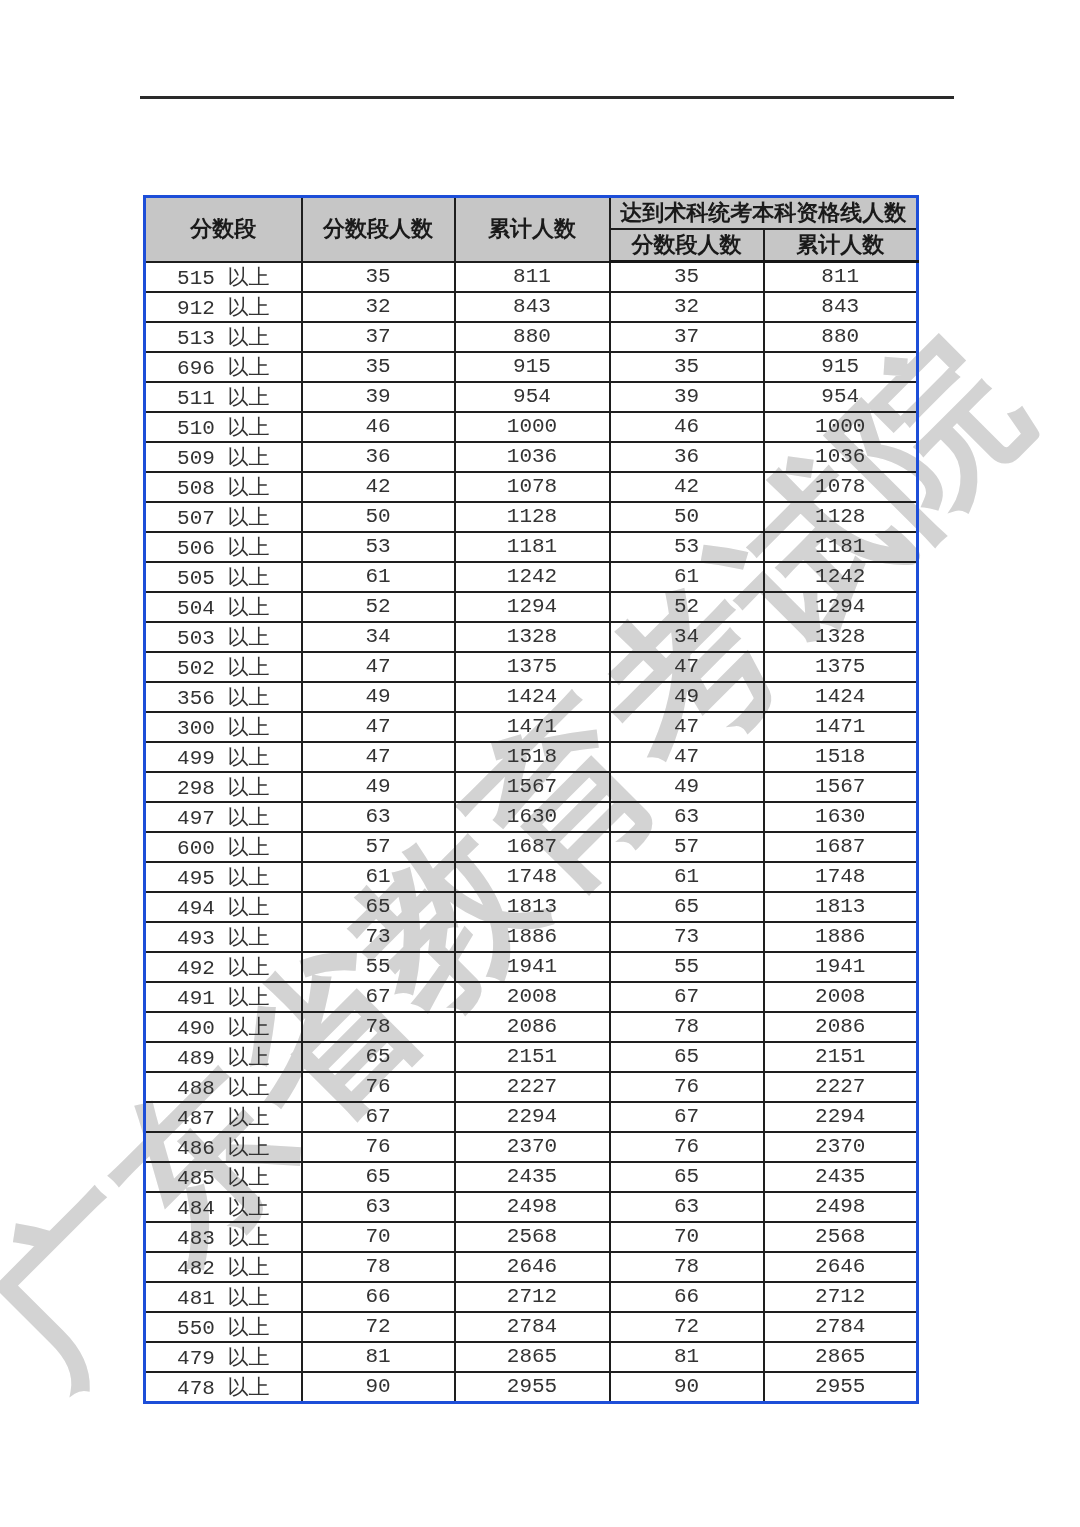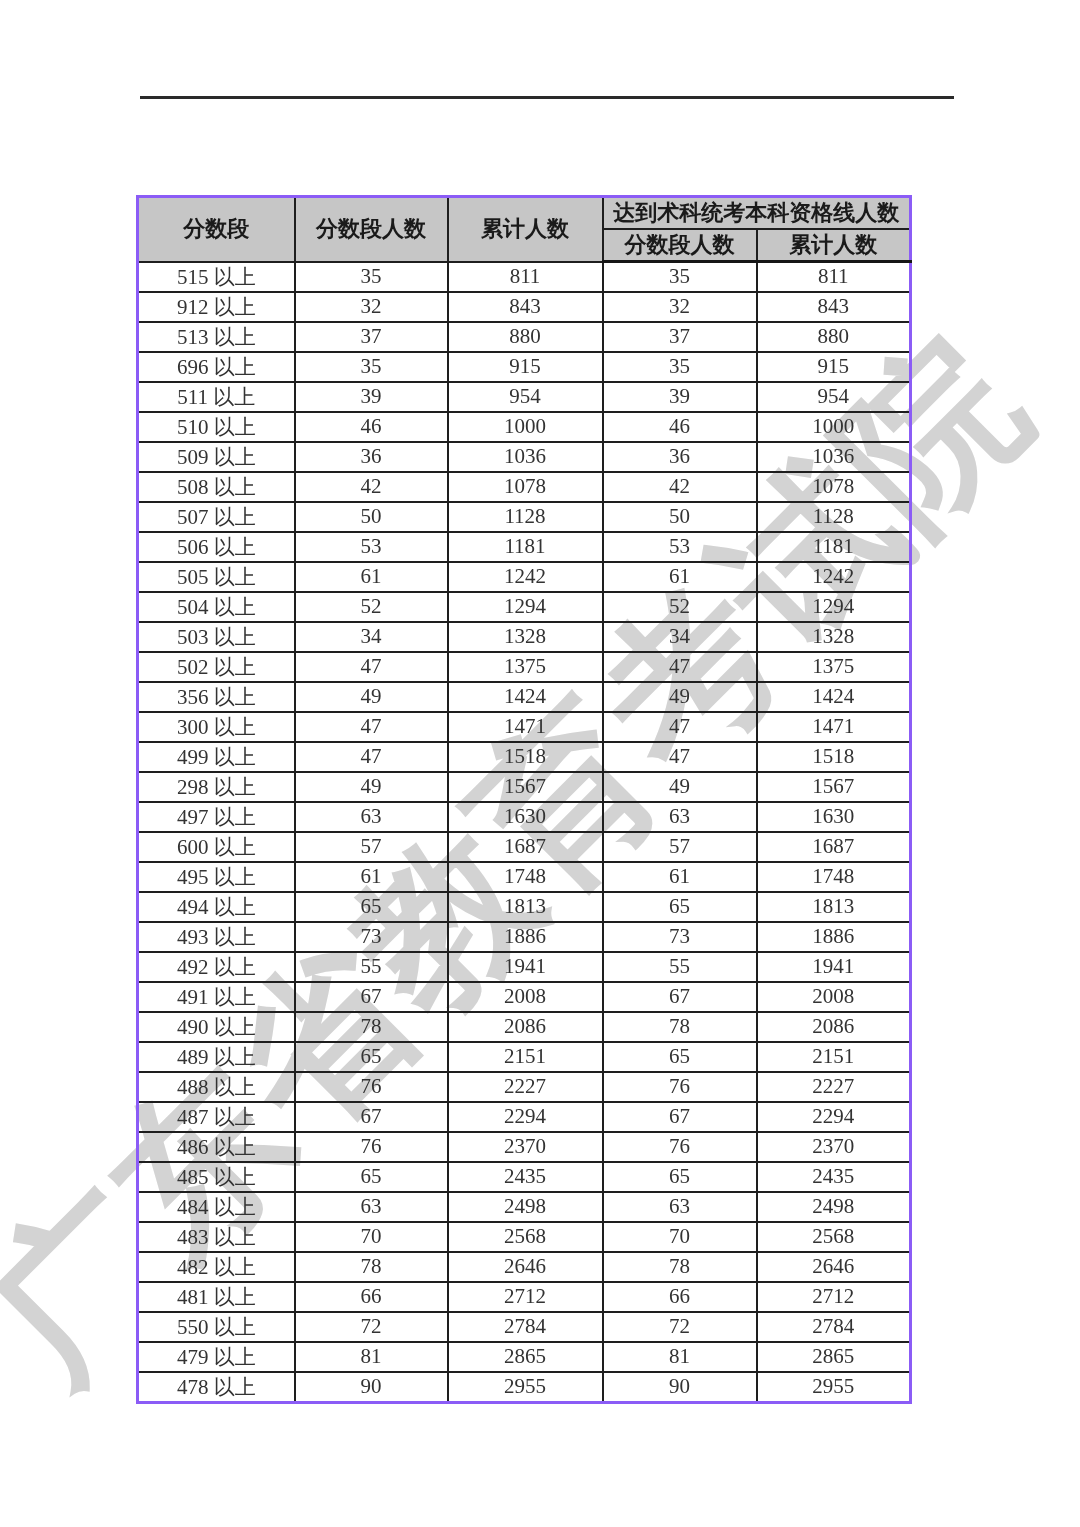--- a/index.html
+++ b/index.html
@@ -34,28 +34,29 @@
     white-space: nowrap;
     color: #d3d3d3;
     font-weight: bold;
     transform: rotate(-45deg);
     transform-origin: 50% 50%;
     pointer-events: none;
     user-select: none;
   }
   table.score-table {
     position: absolute;
-    left: 136px;
+    left: 143px;
     top: 195px;
     width: 773px;
     z-index: 2;
     border-collapse: collapse;
     table-layout: fixed;
-    border: 3px solid #8b5cf6;
+    border: 3px solid #1d4ed8;
     background: transparent;
+    font-family: Liberation Mono, monospace;
   }
   .score-table th, .score-table td {
     border: 2px solid #1e1e1e;
     text-align: center;
     vertical-align: middle;
     padding: 0;
     overflow: hidden;
   }
   .score-table thead th {
     background: #c6c6c6;

